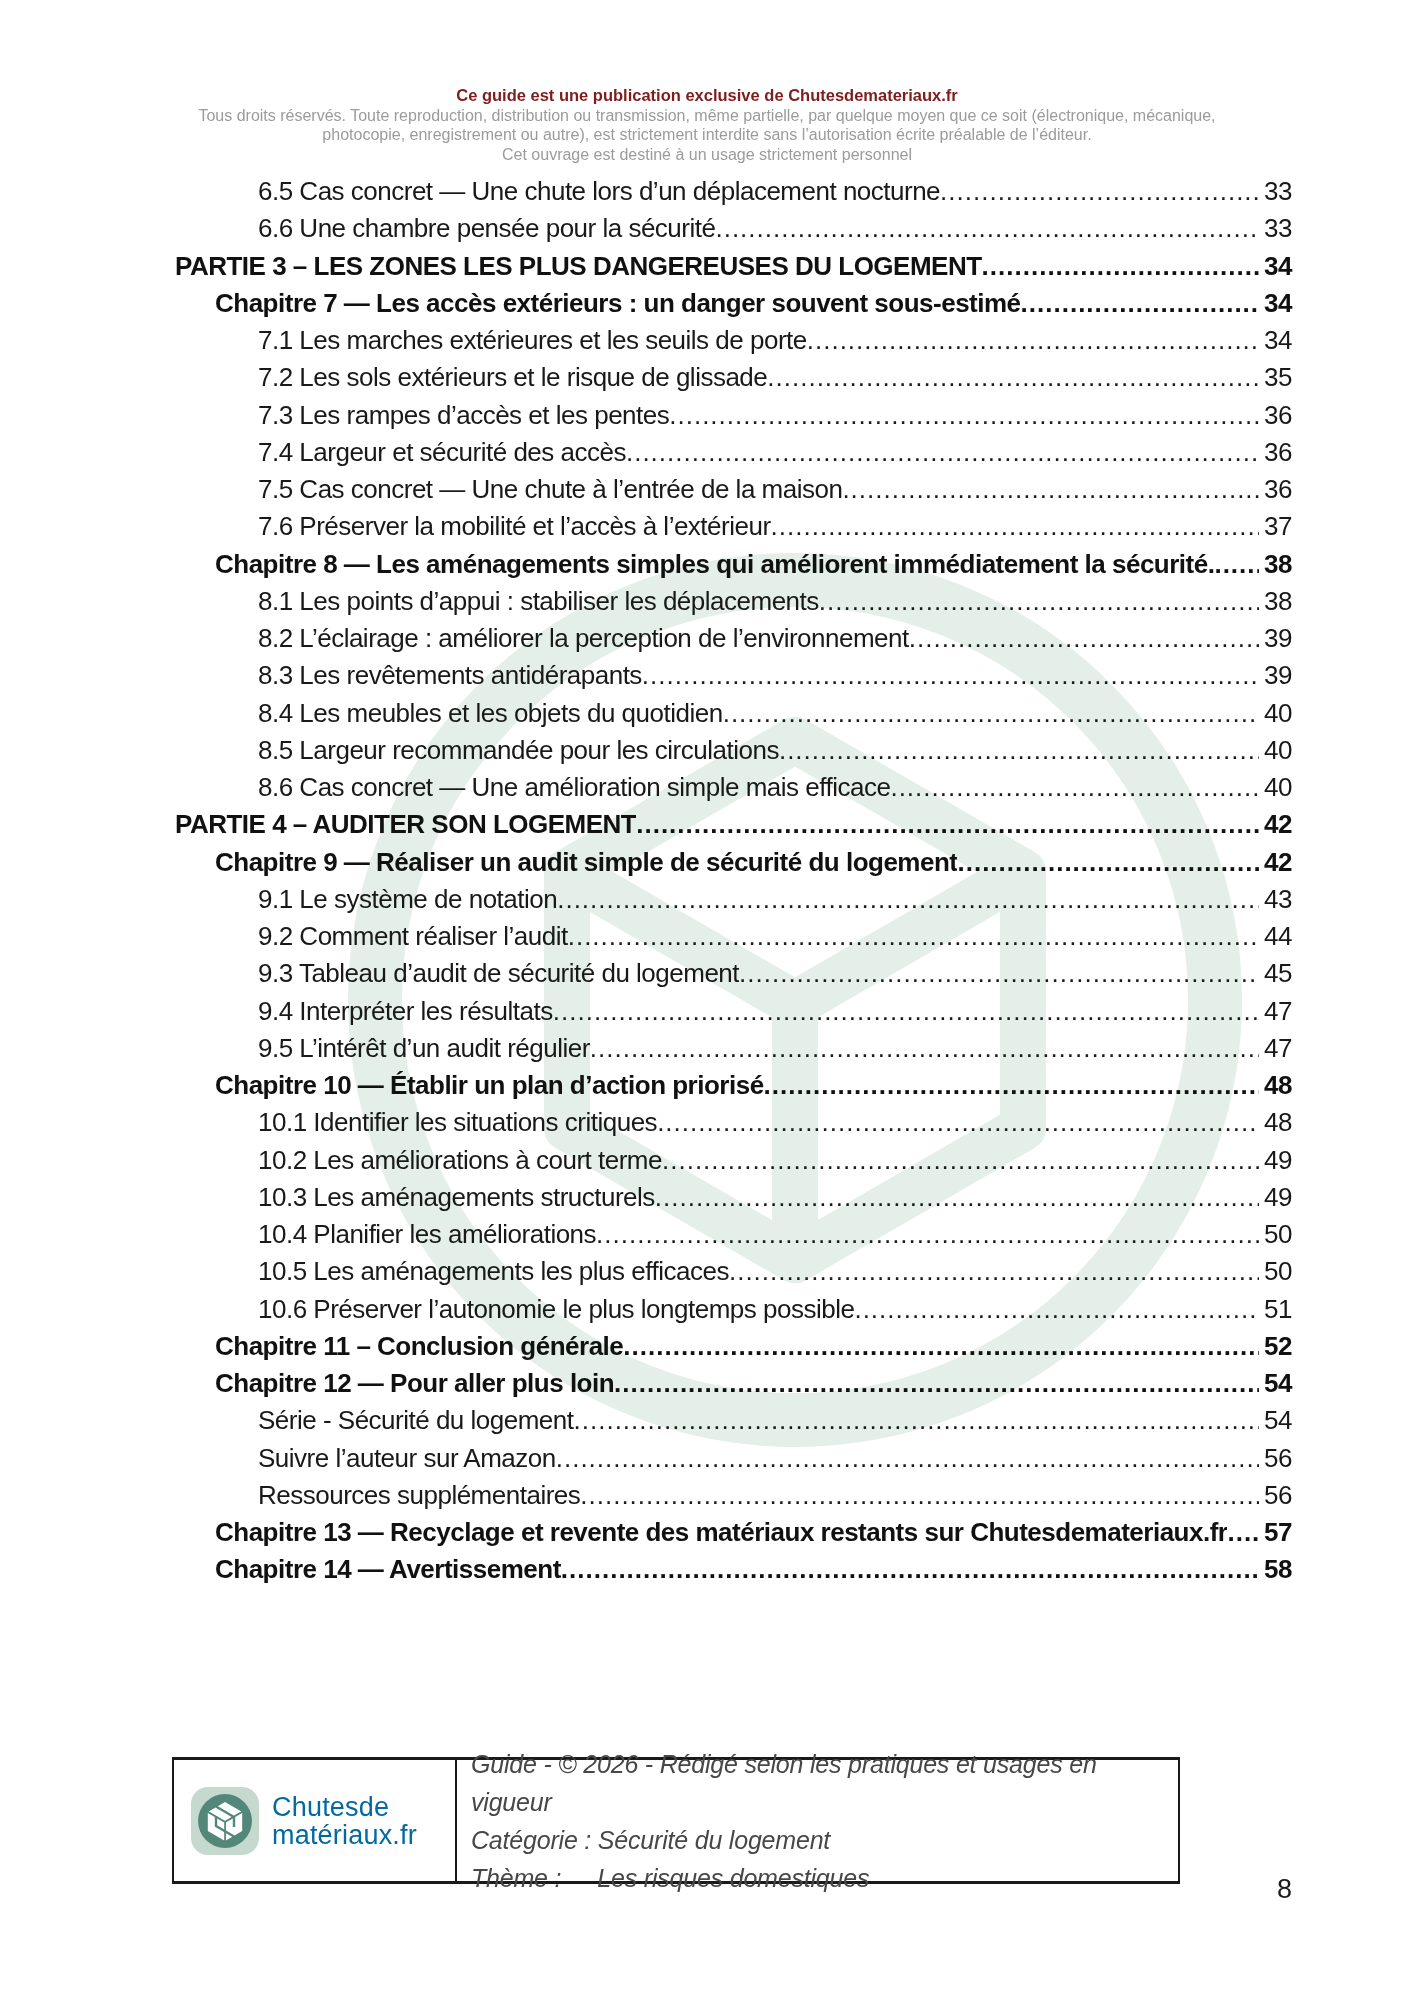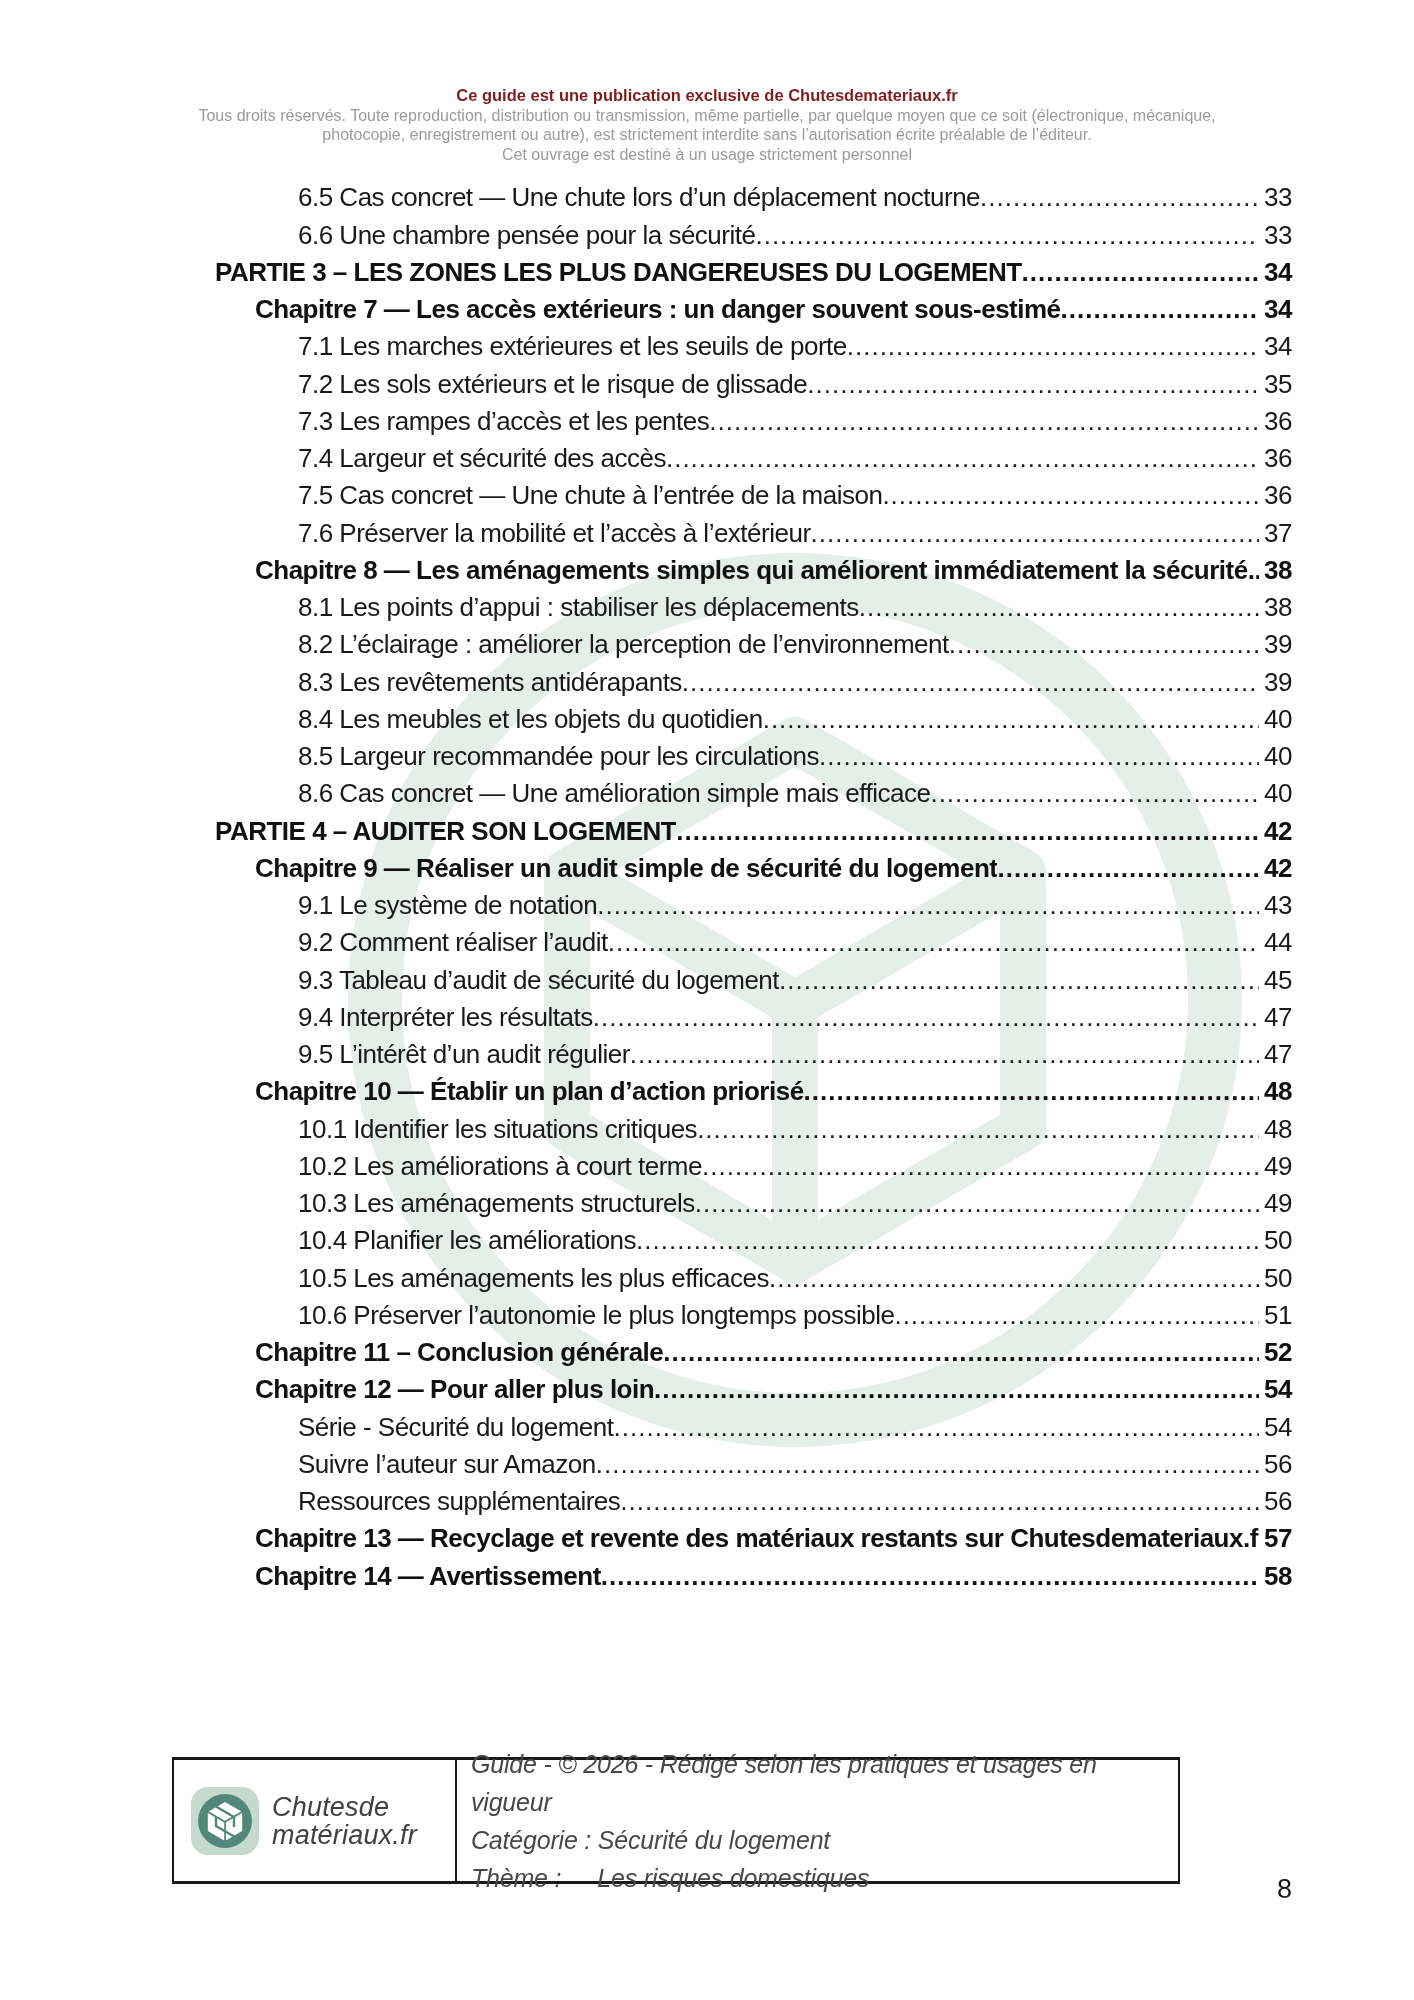--- a/index.html
+++ b/index.html
@@ -20,25 +20,24 @@
     position:absolute;top:86px;left:0;width:1414px;
     text-align:center;z-index:2;
     font-size:16px;line-height:19.7px;color:#9b9b9b;
   }
   .disclaimer .dline1{font-weight:bold;font-size:16.5px;color:#7f1d1d;}
   
   .toc{
     position:absolute;left:175px;top:176px;width:1117px;z-index:2;
   }
   .toc-row{
-    display:flex;align-items:flex-end;
+    display:flex;align-items:flex-start;
     height:37.25px;
     font-size:26px;letter-spacing:-0.5px;color:#191919;
     white-space:nowrap;
-    margin-left:40px;
   }
   .toc-row.lvl1{padding-left:40px;}
   .toc-row.lvl2{padding-left:83px;}
   .toc-row.bold{font-weight:bold;color:#111111;}
   .toc-title{flex:0 1 auto;overflow:hidden;}
   .toc-leader{
     flex:1 1 0;min-width:0;overflow:hidden;
     letter-spacing:1px;
   }
   .toc-page{flex:0 0 auto;margin-left:5px;}
@@ -49,21 +48,21 @@
     box-sizing:border-box;background:#ffffff;z-index:2;
     display:flex;
   }
   .footer-brand{
     width:283px;flex:0 0 283px;box-sizing:border-box;
     border-right:2px solid #1a1a1a;
     display:flex;align-items:center;padding-left:16px;
   }
   .brand-text{
     margin-left:12px;
-    font-size:27px;line-height:28px;color:#404040;letter-spacing:0.2px;font-style:italic;
+    font-size:27px;line-height:28px;color:#0369a1;letter-spacing:0.2px;
   }
   .footer-info{
     flex:1 1 auto;box-sizing:border-box;
     display:flex;flex-direction:column;justify-content:center;
     padding-left:14px;
     font-style:italic;font-size:25px;line-height:38px;color:#474747;
     letter-spacing:-0.2px;
   }
   .info-spacer{display:inline-block;width:36px;}
   

